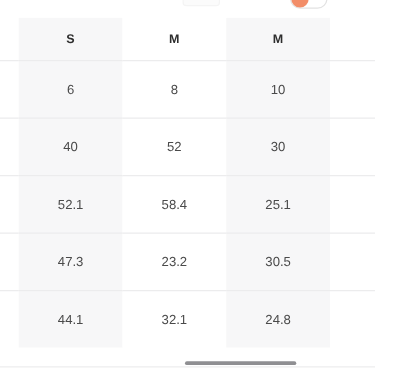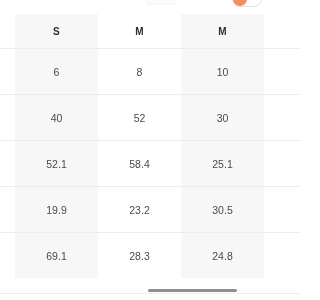--- a/index.html
+++ b/index.html
@@ -197,29 +197,29 @@
         </tr>
         <tr>
           <td></td>
           <td class="zebra">52.1</td>
           <td>58.4</td>
           <td class="zebra">25.1</td>
           <td>39</td>
         </tr>
         <tr>
           <td></td>
-          <td class="zebra">19.9</td>
+          <td class="zebra">47.3</td>
           <td>23.2</td>
           <td class="zebra">30.5</td>
           <td>32</td>
         </tr>
         <tr>
           <td></td>
-          <td class="zebra">69.1</td>
-          <td>28.3</td>
+          <td class="zebra">44.1</td>
+          <td>32.1</td>
           <td class="zebra">24.8</td>
           <td>42</td>
         </tr>
       </tbody>
     </table>
   </div>
 
   <div class="scroll-track"></div>
   <div class="scroll-thumb"></div>
   <div class="bottom-hairline"></div>

